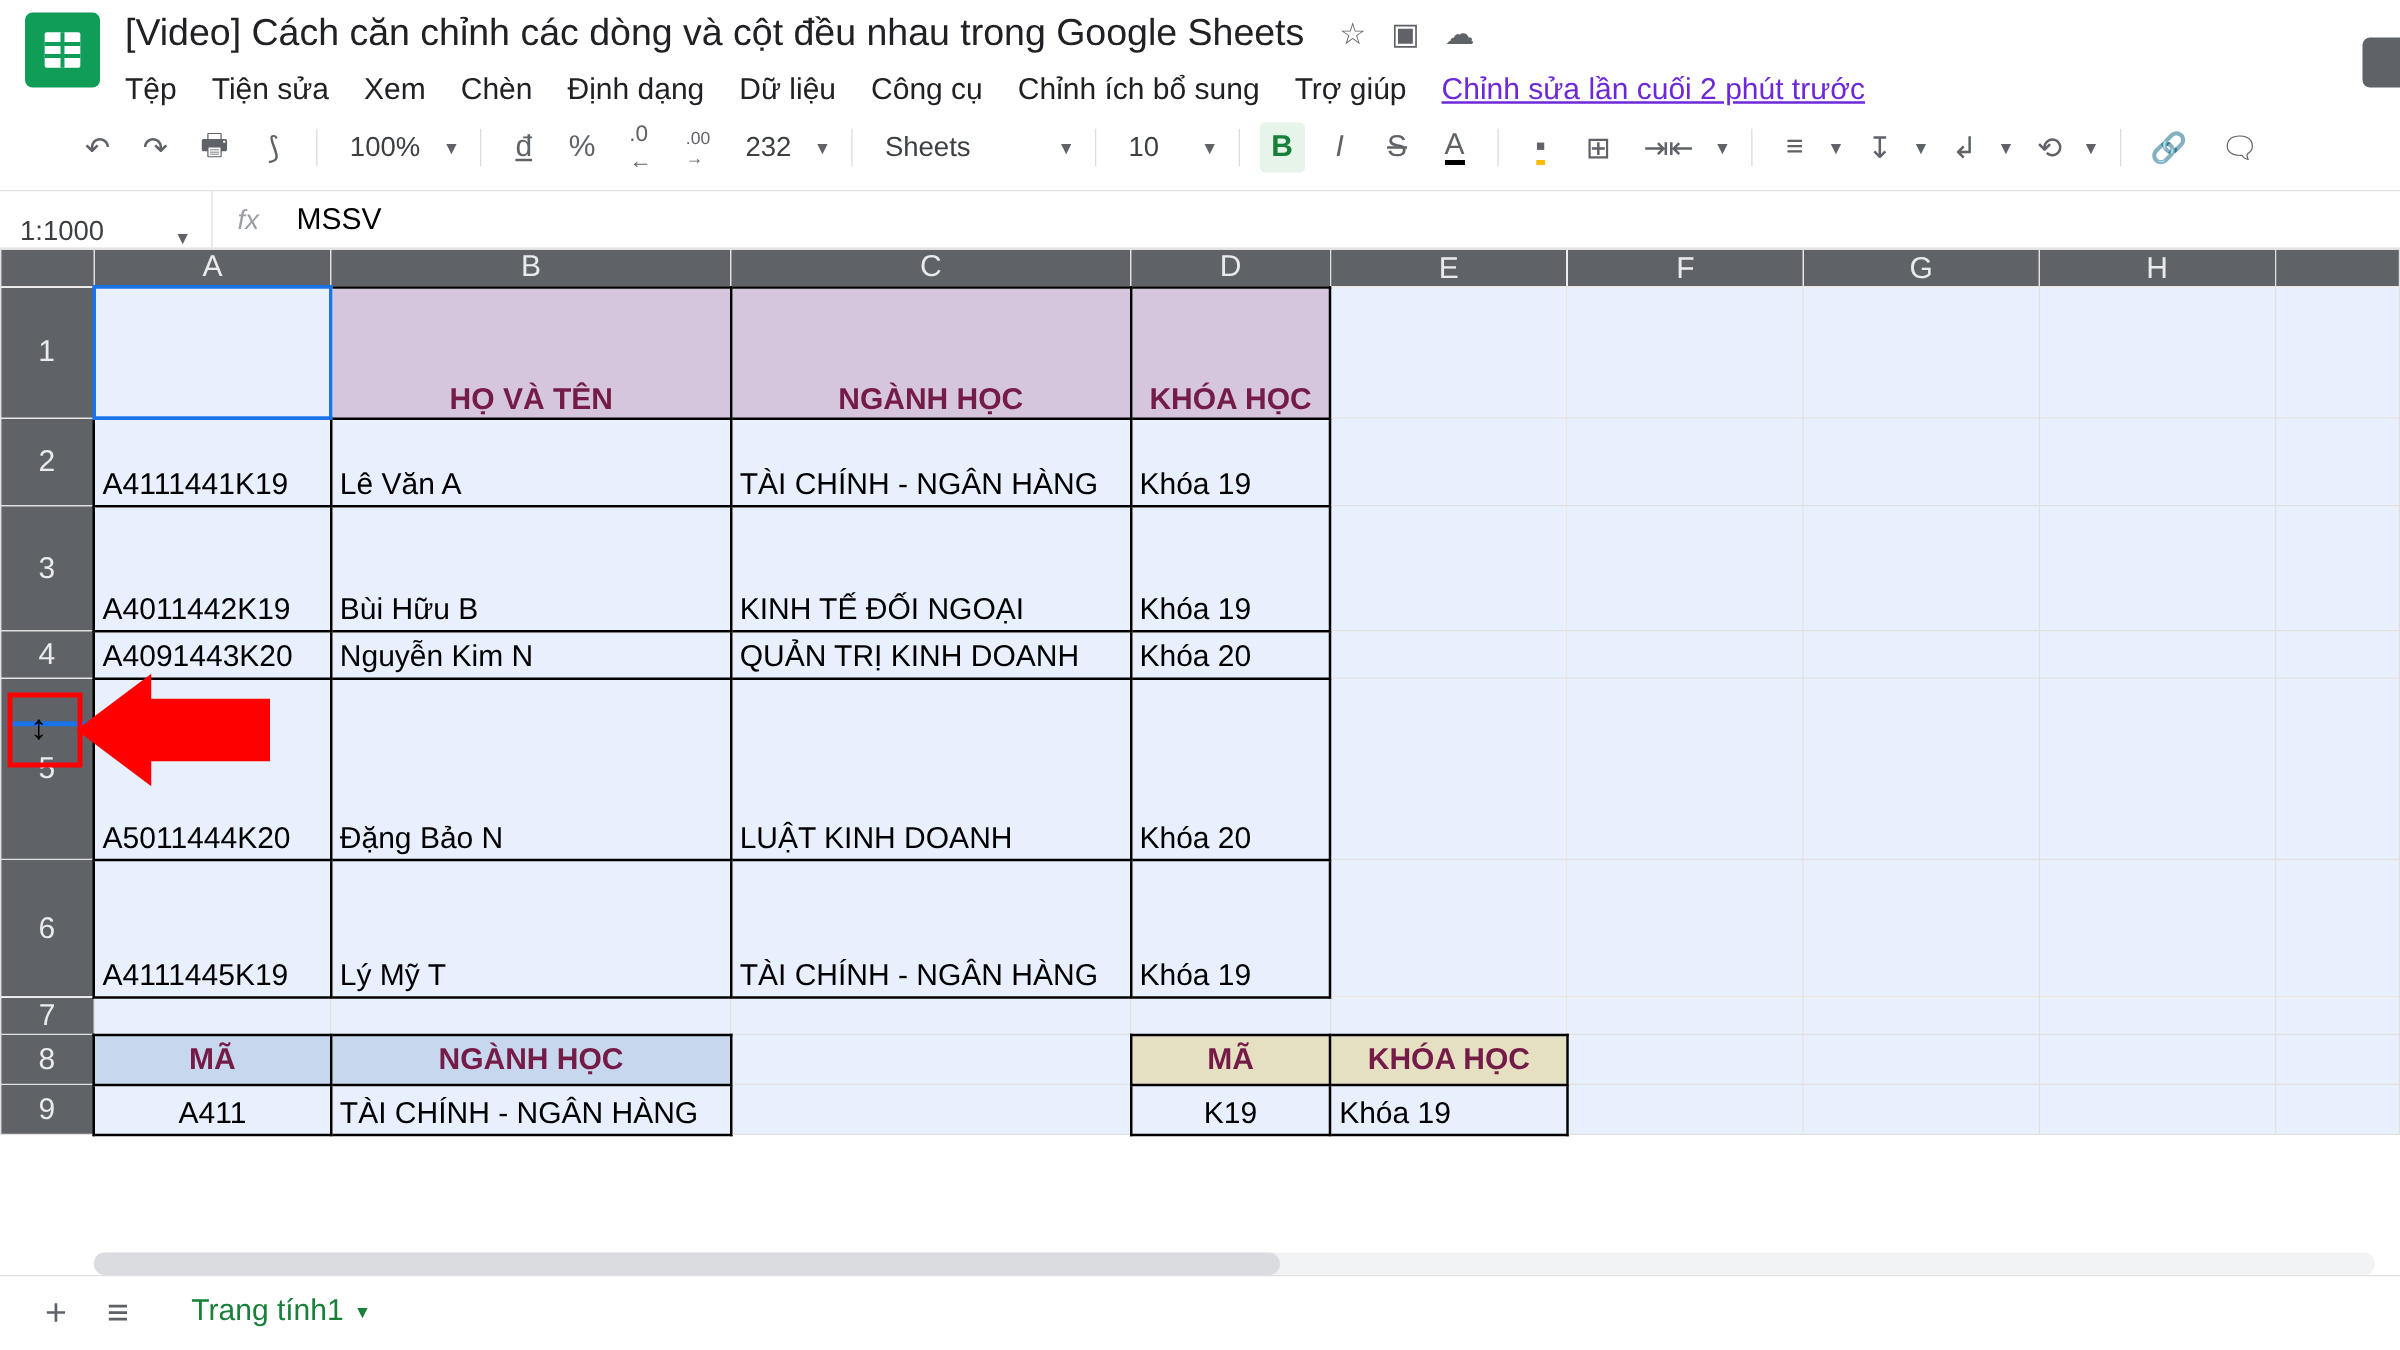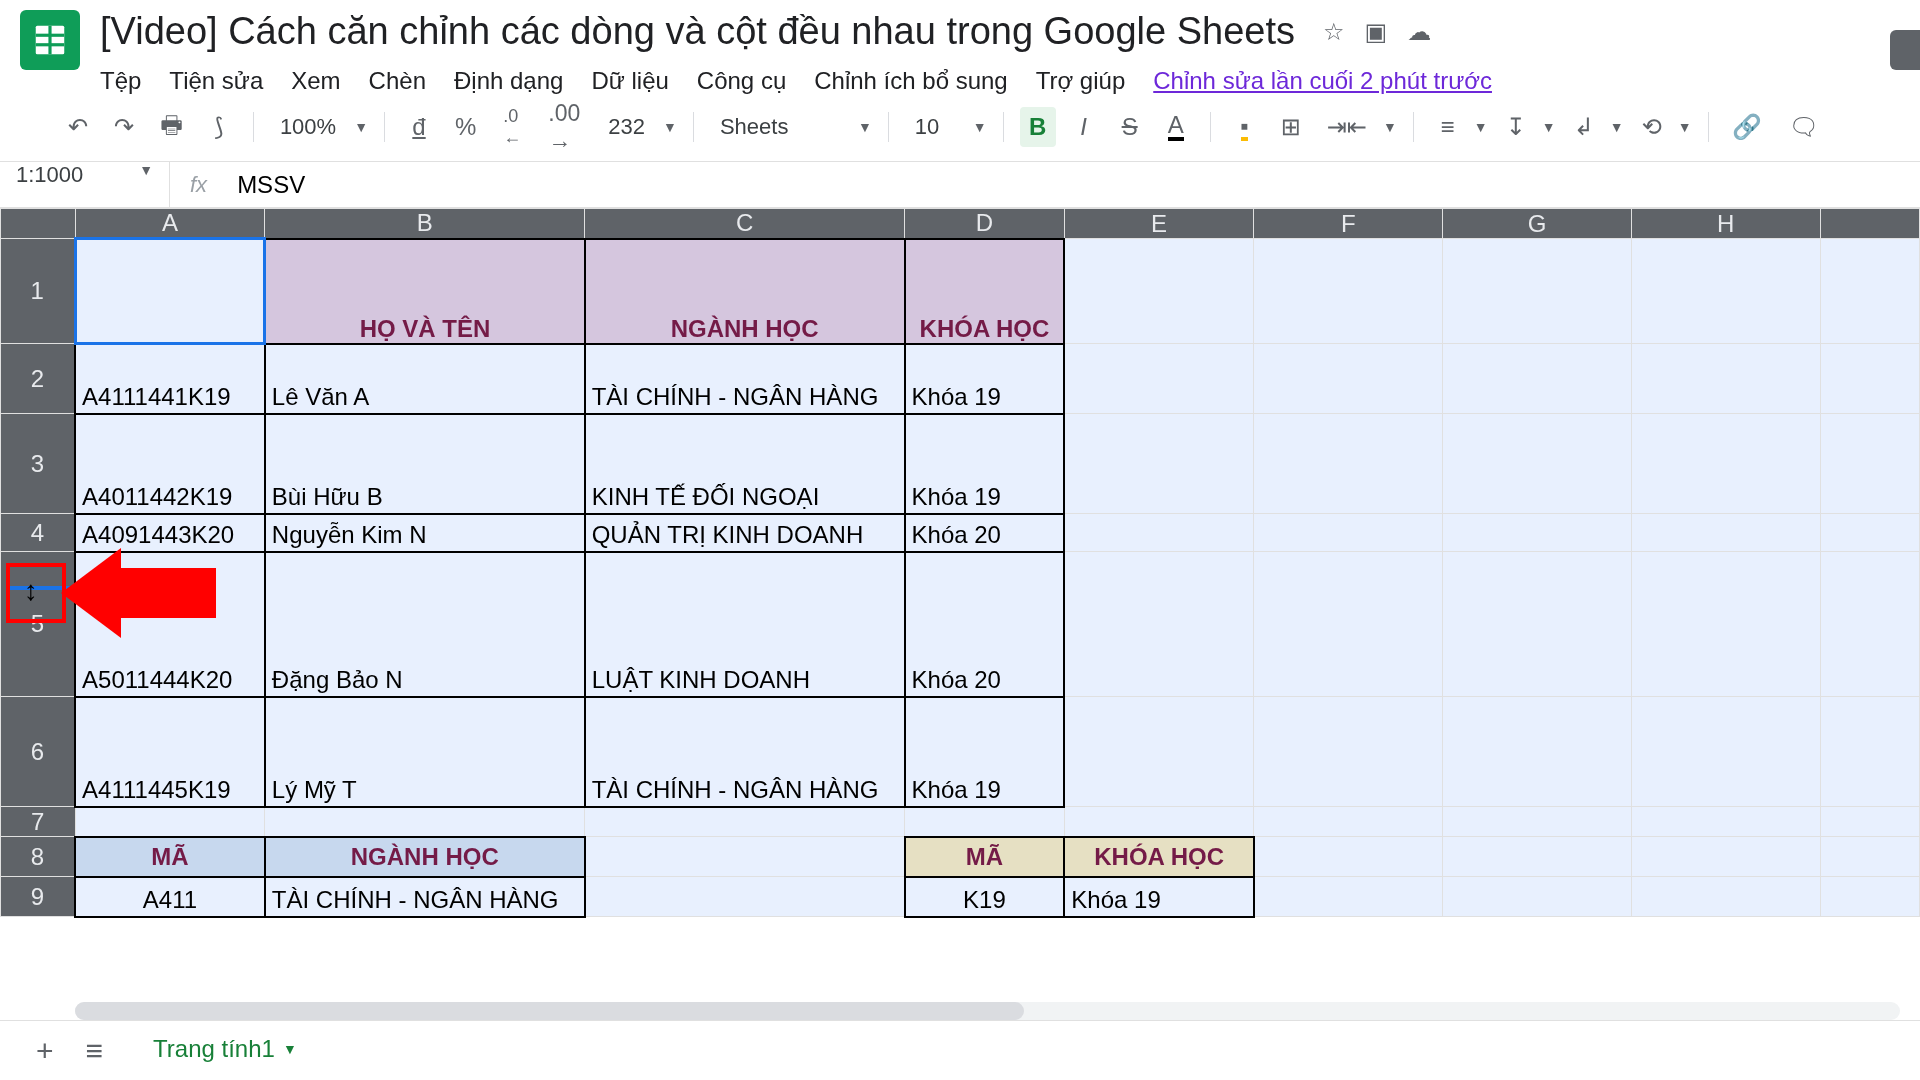--- a/index.html
+++ b/index.html
@@ -2,36 +2,36 @@
 <html><head>
 <meta charset="utf-8">
 <style>
 *{box-sizing:border-box;margin:0;padding:0;font-family:Arial,sans-serif}
 body{background:#fff;width:1920px;height:1080px;overflow:hidden;position:relative;transform-origin:top left}
 .header{display:flex;align-items:flex-start;padding:10px 20px 0 20px}
 .logo{width:60px;height:60px;background:#0f9d58;border-radius:6px;display:flex;align-items:center;justify-content:center;margin-right:20px;flex-shrink:0}
 .logo svg{width:38px;height:38px}
 .title-area{flex:1}
 .title-row{display:flex;align-items:center;gap:18px}
-.doc-title{font-size:38px;color:#202124;font-weight:400}
+.doc-title{font-size:30px;color:#202124;font-weight:400}
 .title-icons{display:flex;gap:20px;color:#5f6368;margin-left:10px}
 .title-icons span{font-size:24px;cursor:pointer}
 .menubar{display:flex;gap:28px;margin-top:14px;font-size:24px;color:#202124}
 .menubar span{cursor:pointer}
 .last-edit{color:#6d28d9;text-decoration:underline}
 .toolbar{display:flex;align-items:center;padding:12px 20px 14px 60px;gap:10px;border-bottom:1px solid #e0e0e0;font-size:24px;color:#5f6368}
 .tb-btn{padding:4px 8px;cursor:pointer;display:flex;align-items:center;justify-content:center;min-width:36px;height:40px}
 .tb-sep{width:1px;height:30px;background:#dadce0;margin:0 6px}
 .tb-text{font-size:22px;color:#3c4043;padding:0 10px}
 .tb-dd{font-size:14px;color:#5f6368;margin-left:-2px}
 .bold-active{background:#e6f4ea;color:#188038;font-weight:bold;border-radius:4px}
 .text-color{border-bottom:4px solid #000;padding-bottom:0;line-height:1}
 .fill-color{border-bottom:4px solid #fbbc04;padding-bottom:0;line-height:1}
 .fx-bar{display:flex;align-items:center;border-bottom:1px solid #e0e0e0;height:46px}
-.name-box{width:170px;padding:0 16px;font-size:22px;color:#3c4043;display:flex;align-items:flex-start;justify-content:space-between;border-right:1px solid #e0e0e0;height:100%}
+.name-box{width:170px;padding:0 16px;font-size:22px;color:#3c4043;display:flex;align-items:flex-end;justify-content:space-between;border-right:1px solid #e0e0e0;height:100%}
 .fx-label{font-style:italic;color:#9aa0a6;font-size:22px;padding:0 20px}
 .fx-input{font-size:24px;padding:0 10px;border:none;outline:none;flex:1}
 .grid-wrap{position:relative}
 .grid{border-collapse:collapse;table-layout:fixed}
 .grid th,.grid td{border:1px solid #e0e0e0;font-size:24px;overflow:hidden;white-space:nowrap}
 .col-hdr{background:#5f6368;color:#e8eaed;height:30px;font-weight:400;text-align:center;font-size:20px}
 .row-hdr{background:#5f6368;color:#e8eaed;width:75px;text-align:center;font-weight:400;font-size:20px}
 .corner{background:#5f6368;width:75px}
 .data-cell{background:#e8f0fe;padding:2px 6px;text-align:left;vertical-align:bottom}
 .hdr-cell{background:#d5c6de;color:#741b47;font-weight:bold;text-align:center;vertical-align:bottom;border:2px solid #000!important}
@@ -97,21 +97,21 @@
   <span class="tb-btn">↷</span>
   <span class="tb-btn">🖶</span>
   <span class="tb-btn">⟆</span>
   <span class="tb-sep"></span>
   <span class="tb-text">100%</span>
     <span class="tb-dd">▼</span>
   <span class="tb-sep"></span>
   <span class="tb-btn" style="text-decoration:underline">đ</span>
   <span class="tb-btn">%</span>
   <span class="tb-btn" style="font-size:18px">.0<br>←</span>
-  <span class="tb-btn" style="font-size:23px">.00<br>→</span>
+  <span class="tb-btn" style="font-size:14px">.00<br>→</span>
   <span class="tb-text">232</span>
     <span class="tb-dd">▼</span>
   <span class="tb-sep"></span>
   <span class="tb-text" style="width:140px">Sheets</span>
     <span class="tb-dd">▼</span>
   <span class="tb-sep"></span>
   <span class="tb-text" style="width:60px;text-align:left">10</span>
     <span class="tb-dd">▼</span>
   <span class="tb-sep"></span>
   <span class="tb-btn bold-active">B</span>

